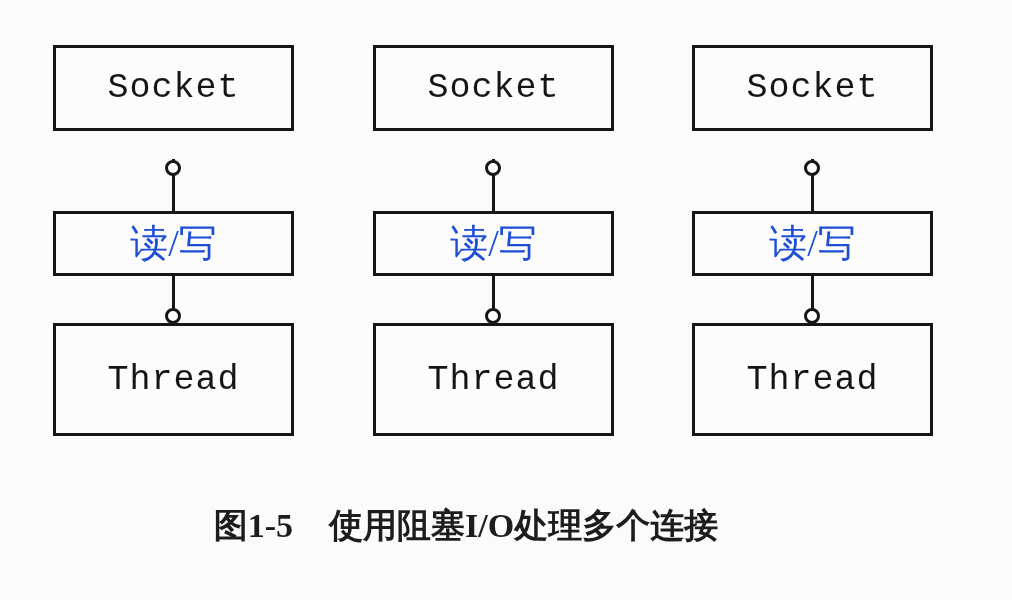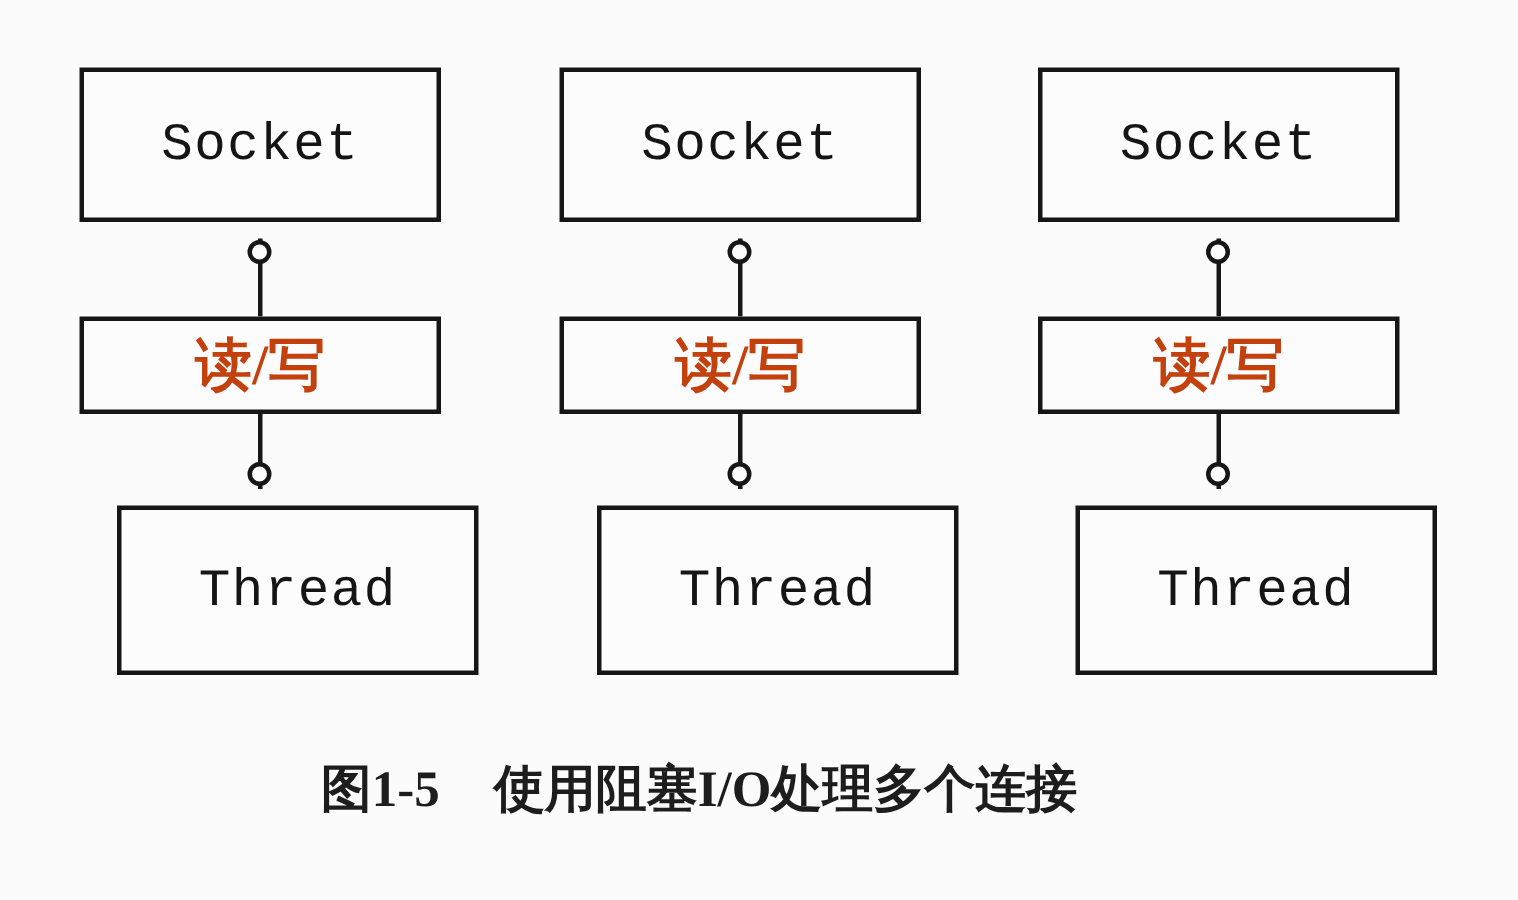--- a/index.html
+++ b/index.html
@@ -30,35 +30,35 @@
     left: 0;
     width: 241px;
     border: 3px solid #161616;
     background: #fcfcfc;
     box-sizing: border-box;
     display: flex;
     align-items: center;
     justify-content: center;
     color: #151515;
   }
-  .socket-box  { top: 0;     height: 103px; }
+  .socket-box  { top: 0;     height: 86px; }
   .io-box      { top: 166px; height: 65px;  }
-  .thread-box  { top: 292px; height: 113px; margin-left: 25px; }
+  .thread-box  { top: 278px; height: 113px; }
 
   .mono-label {
     font-family: "Liberation Mono", "DejaVu Sans Mono", monospace;
     font-size: 35px;
     letter-spacing: 1px;
     color: #151515;
   }
   .cjk-label {
     font-family: "Liberation Serif", "DejaVu Serif", serif;
-    font-weight: bold;
+    font-weight: normal;
     font-size: 38px;
-    color: #c2410c;
+    color: #1d4ed8;
   }
 
   .vline {
     position: absolute;
     left: 119px;
     width: 3px;
     background: #161616;
   }
   .vline.v1 { top: 114px; height: 52px; }
   .vline.v2 { top: 231px; height: 50px; }

